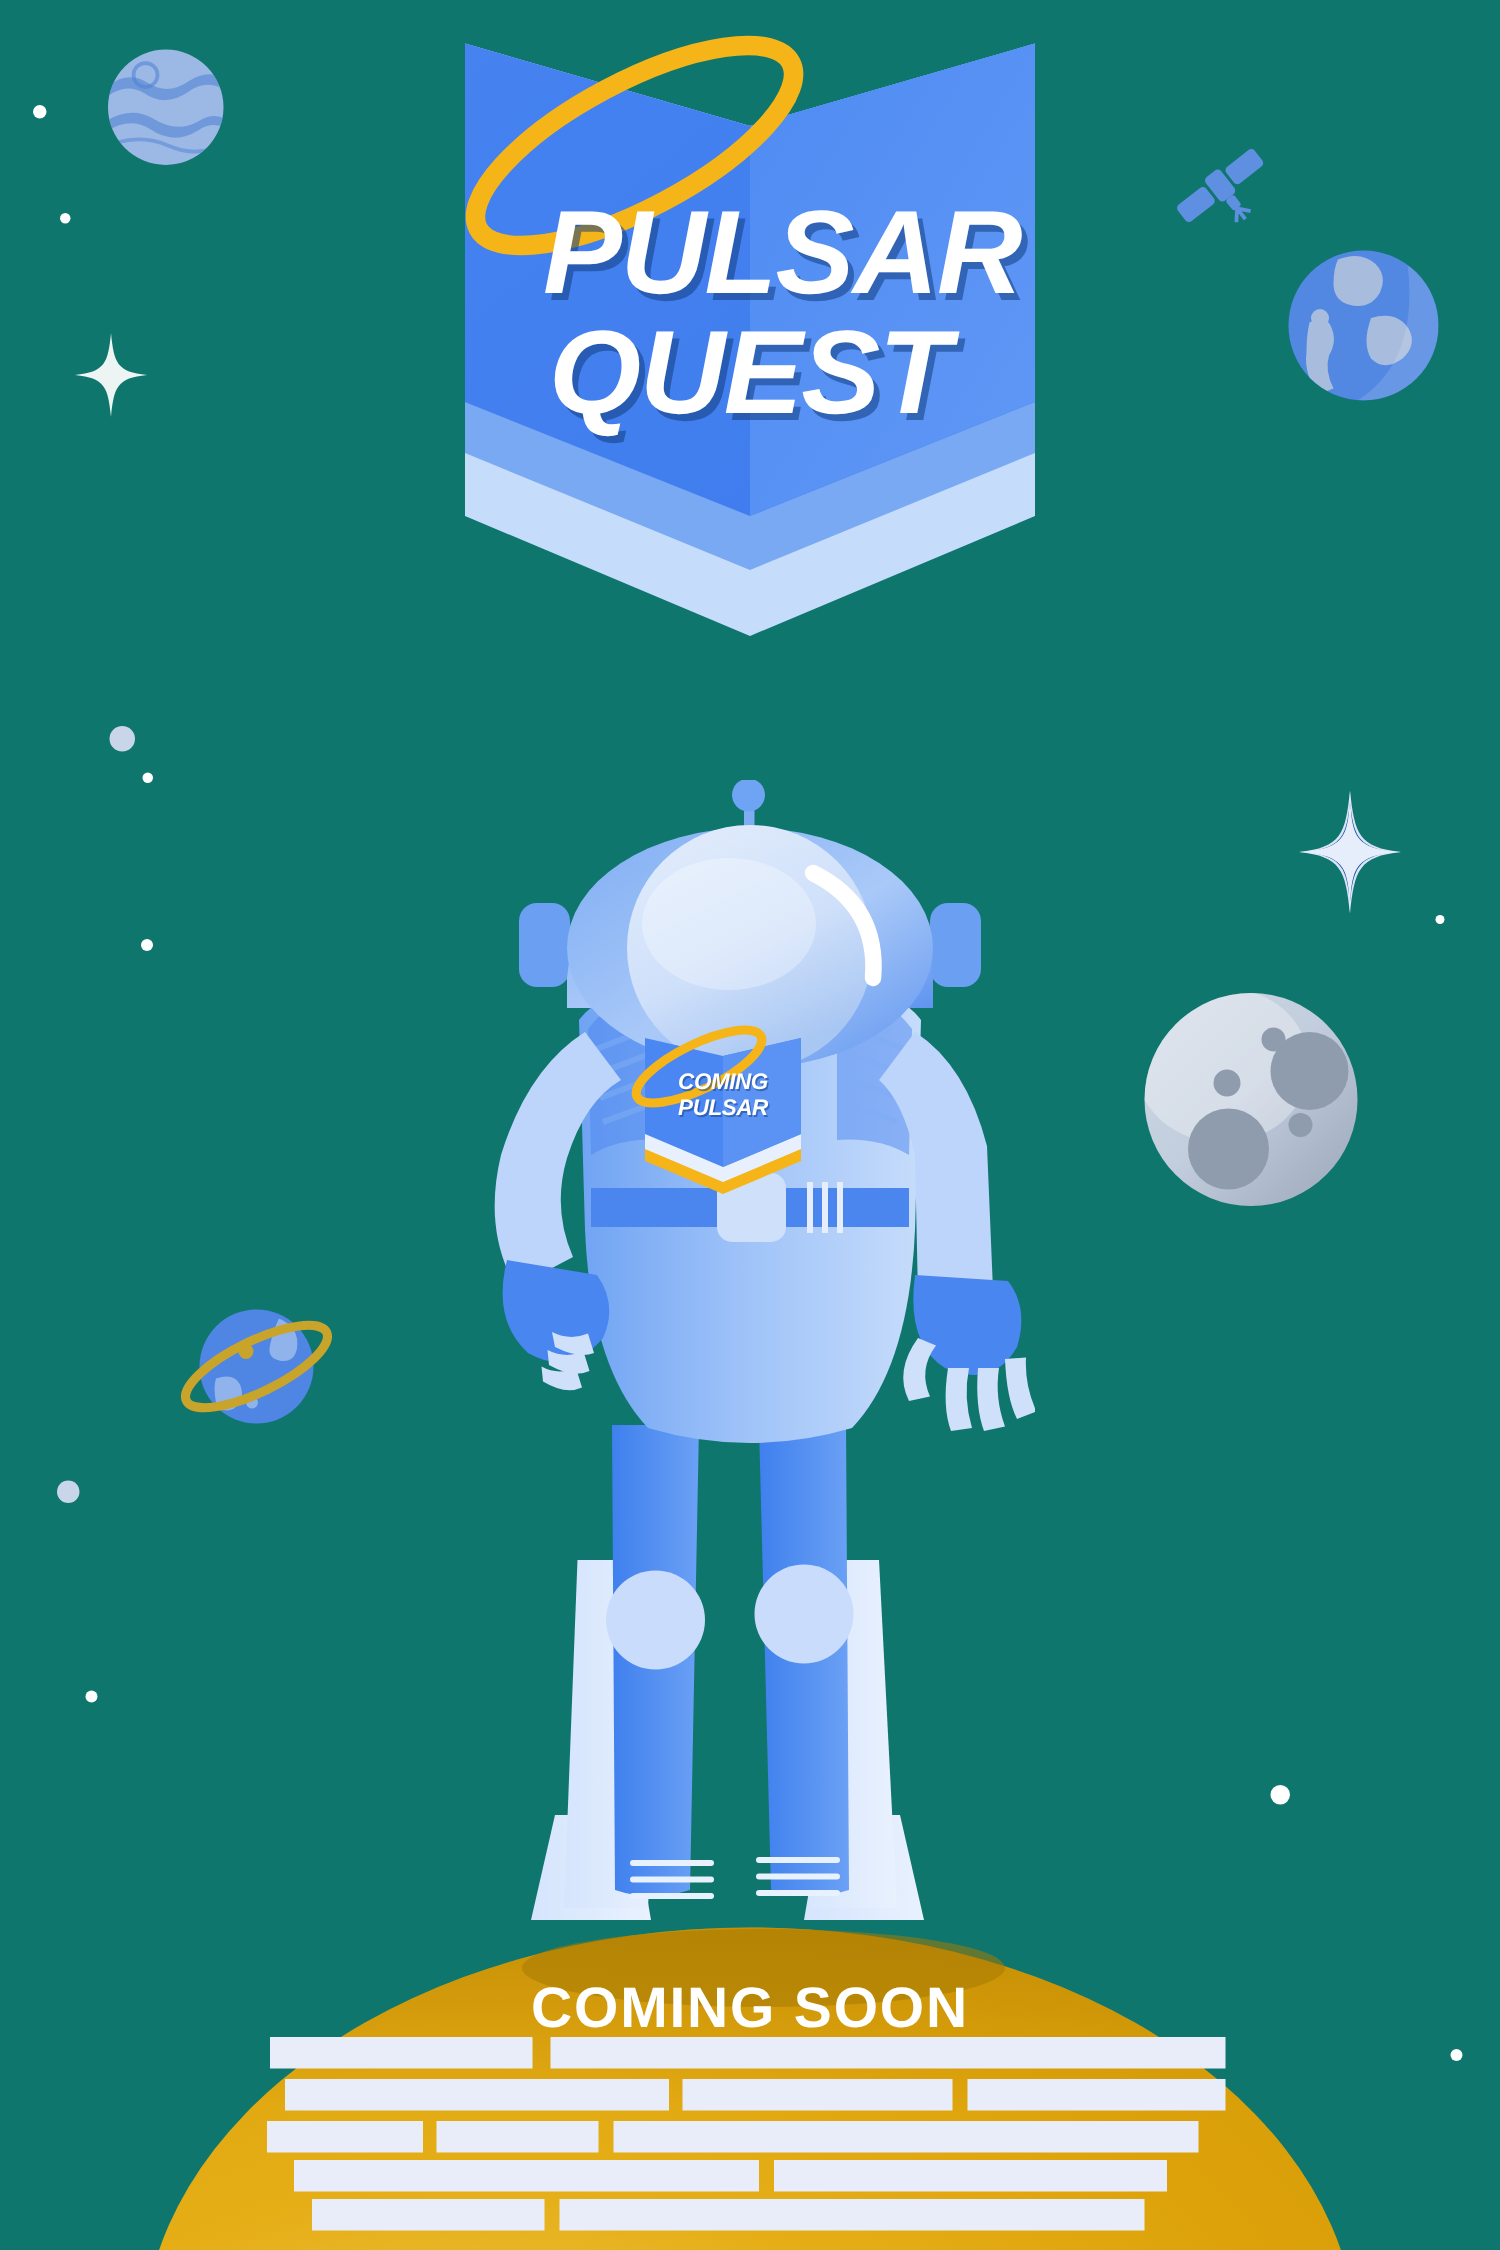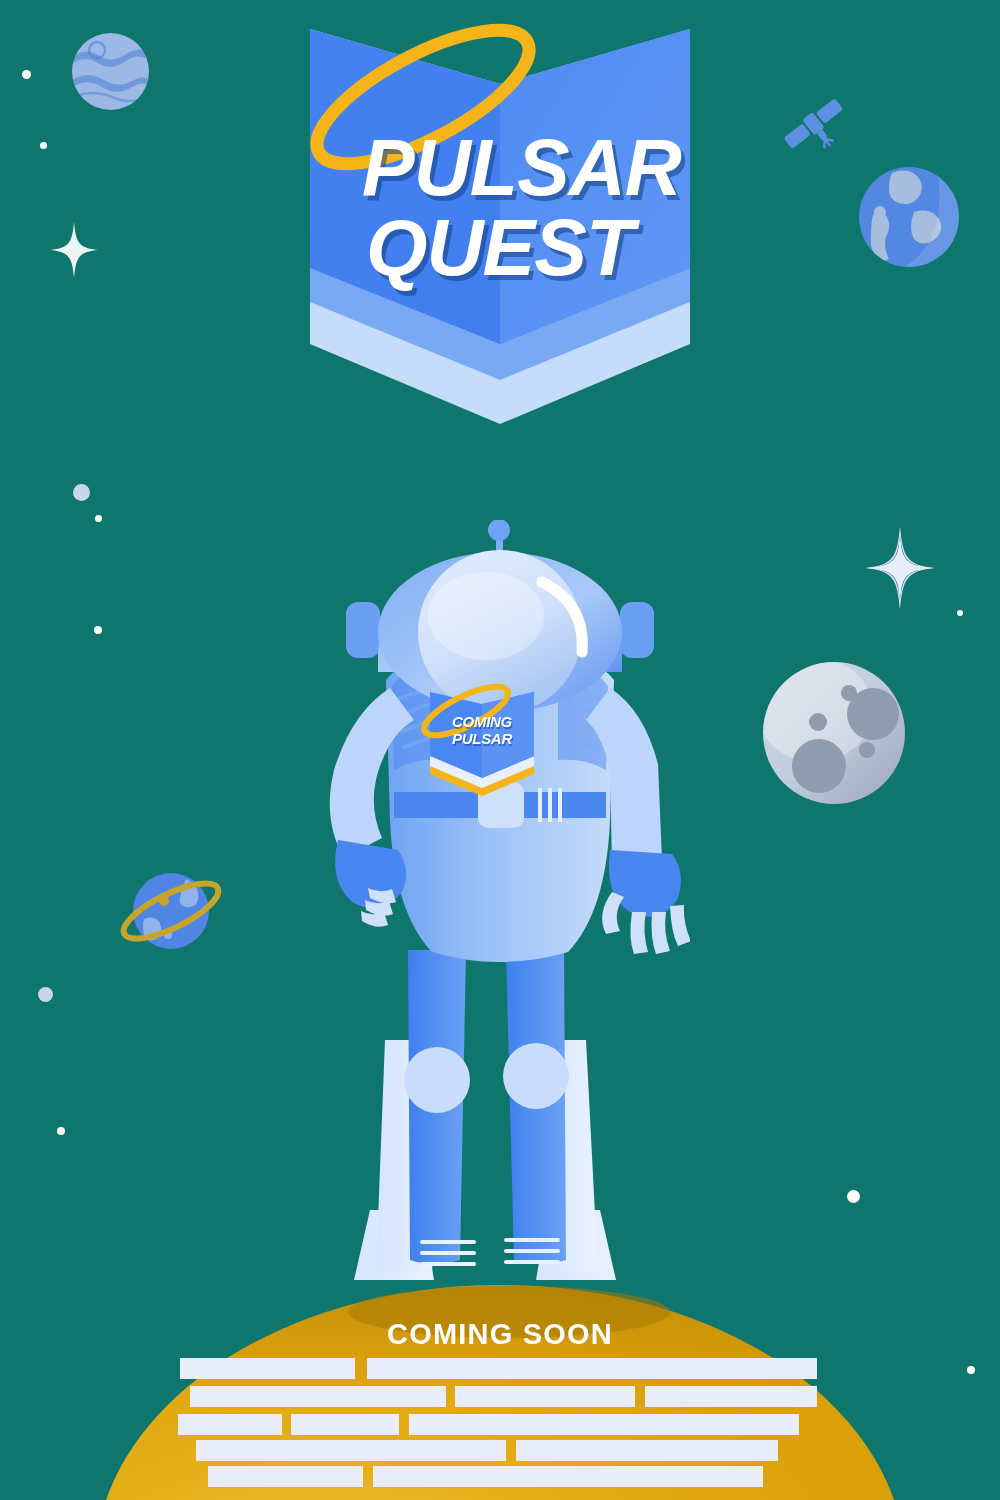--- a/index.html
+++ b/index.html
@@ -31,21 +31,21 @@
     text-shadow:4px 5px 0 rgba(18,62,130,.55);
     white-space:nowrap;
   }
   #subtitle{
     font-style:italic;font-weight:bold;color:#fdfdff;font-size:47px;
     letter-spacing:-.5px;text-align:center;width:1000px;
     text-shadow:3px 4px 0 rgba(110,160,235,.75);
   }
   #coming-soon{
     width:1000px;text-align:center;color:#ffffff;
-    font-size:29px;font-weight:bold;letter-spacing:1.2px;
+    font-size:38px;font-weight:bold;letter-spacing:1.2px;
   }
 
   
   .badge-text{
     font-weight:bold;font-style:italic;color:#fff;font-size:15px;
     line-height:1.0;letter-spacing:-.3px;text-align:center;
     text-shadow:1px 1.5px 0 rgba(20,60,130,.5);white-space:nowrap;
   }
 
   

